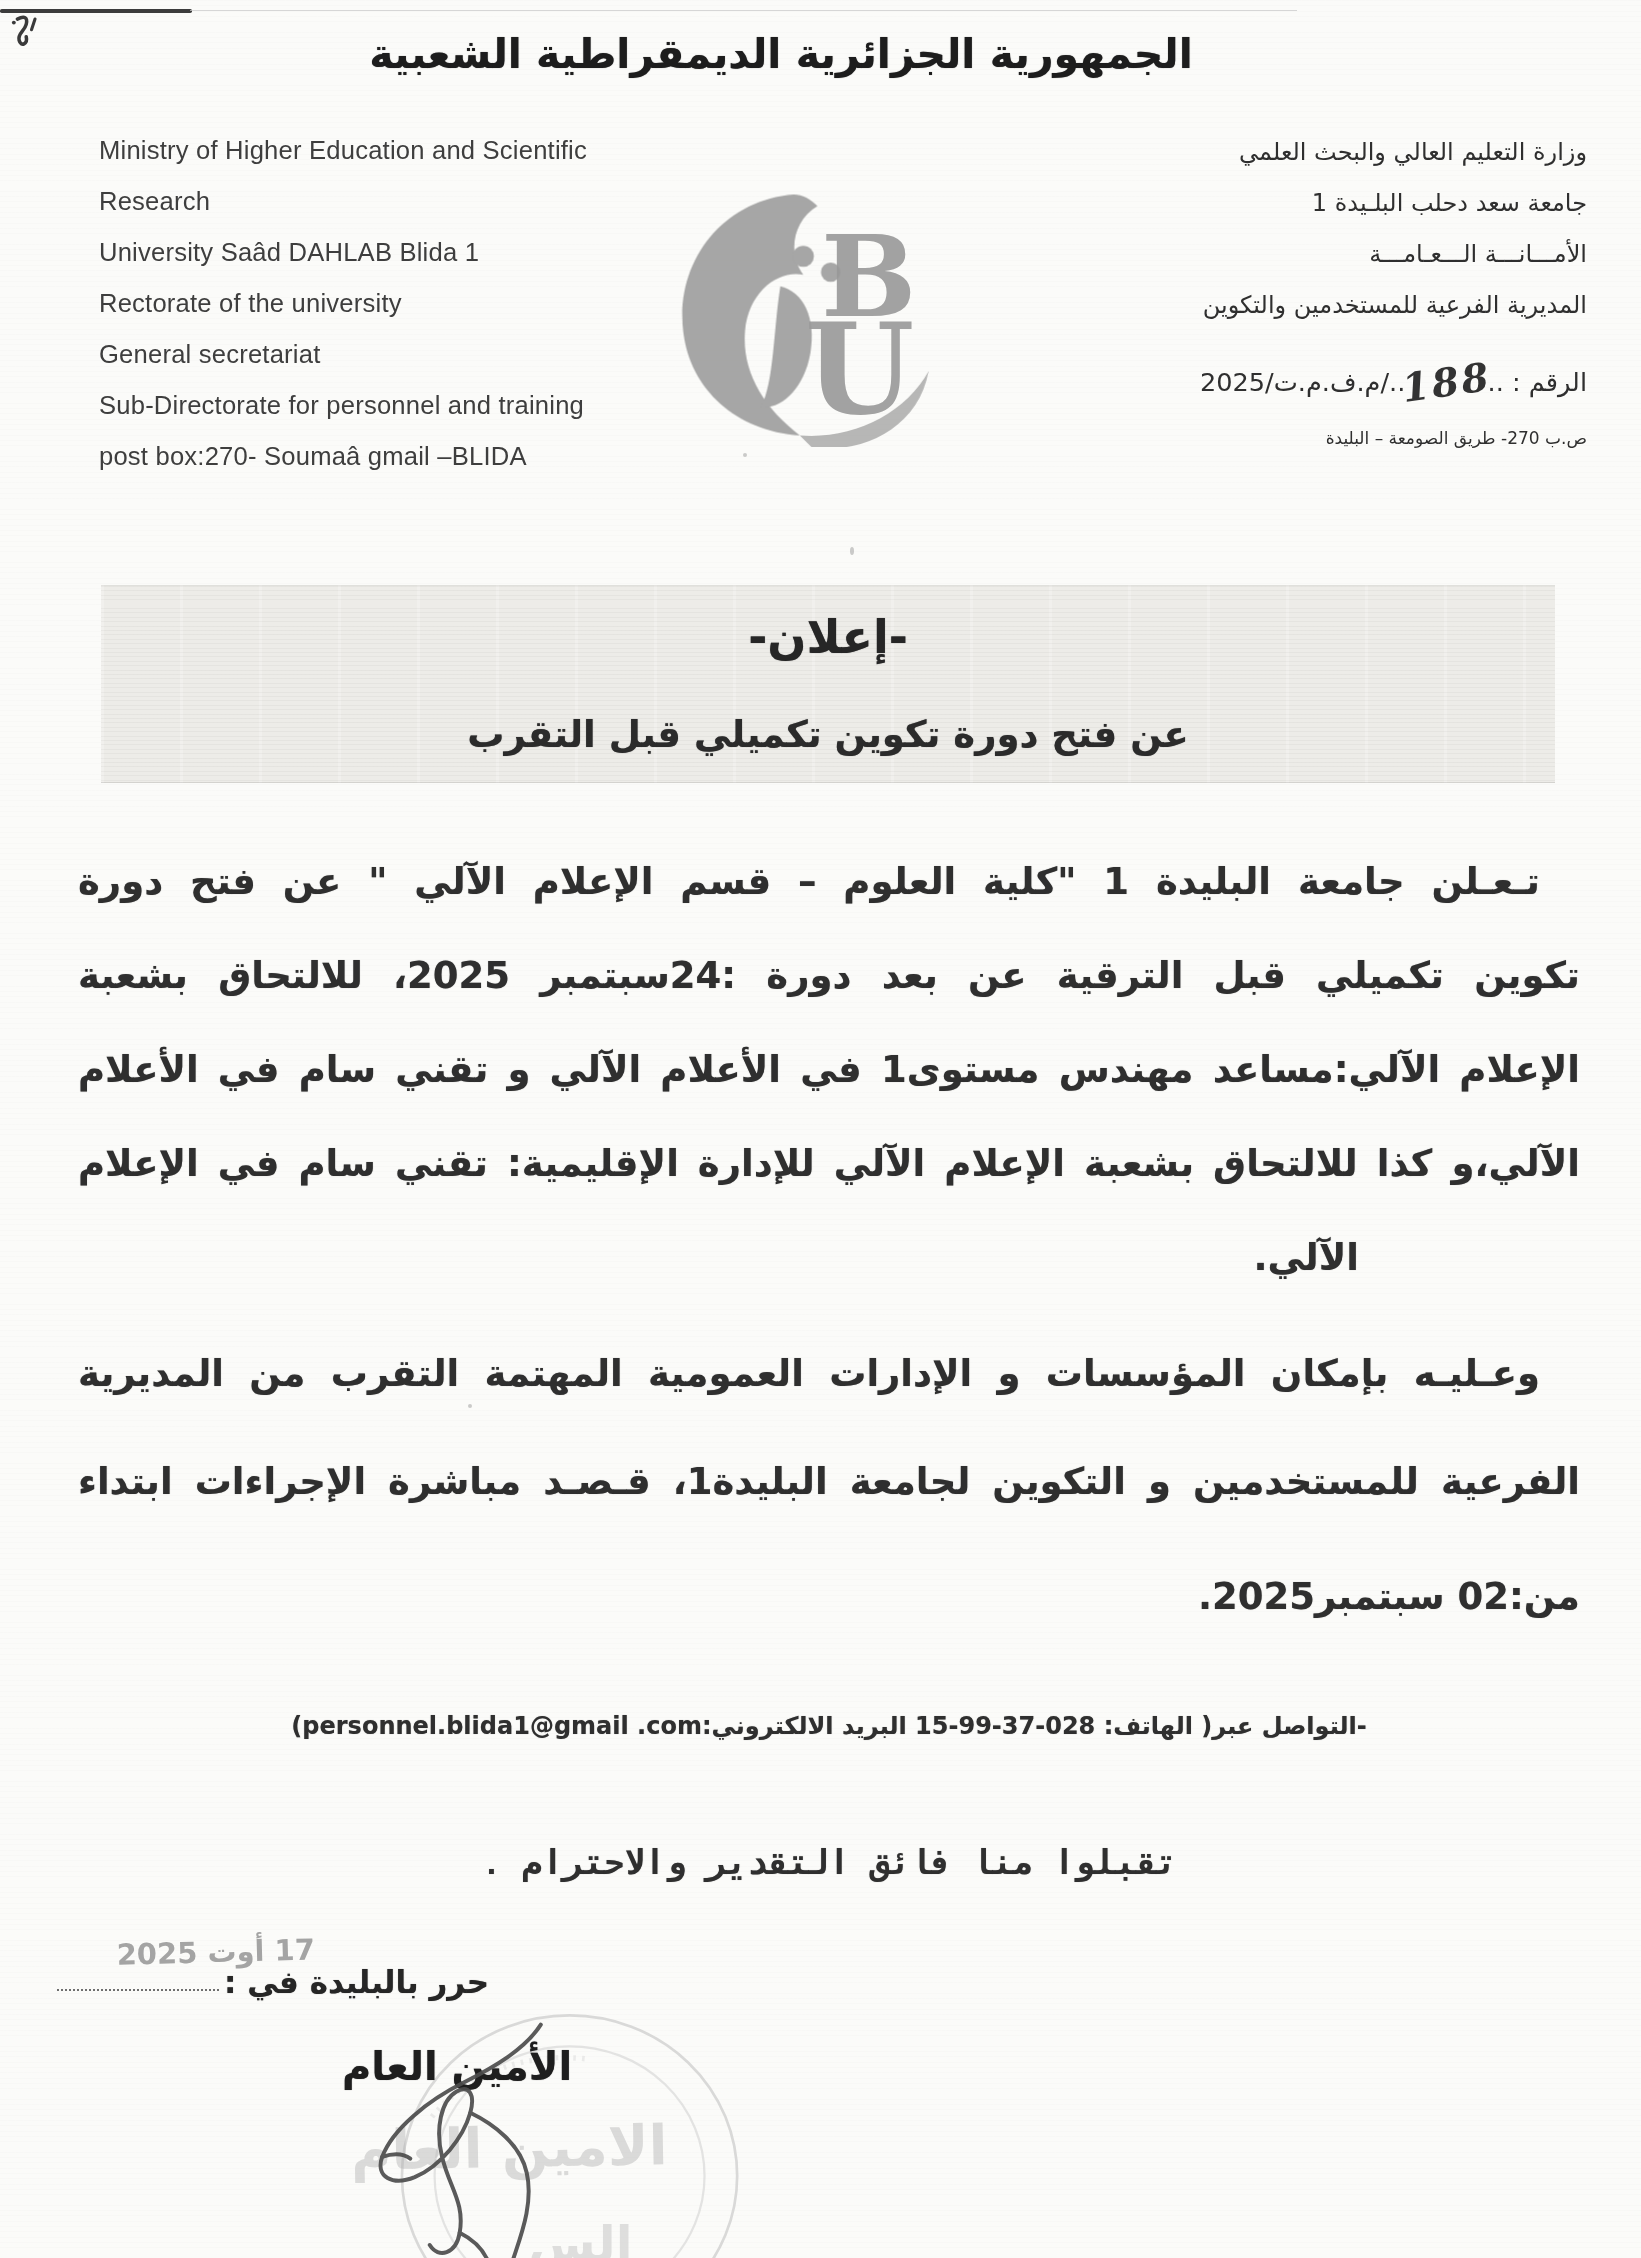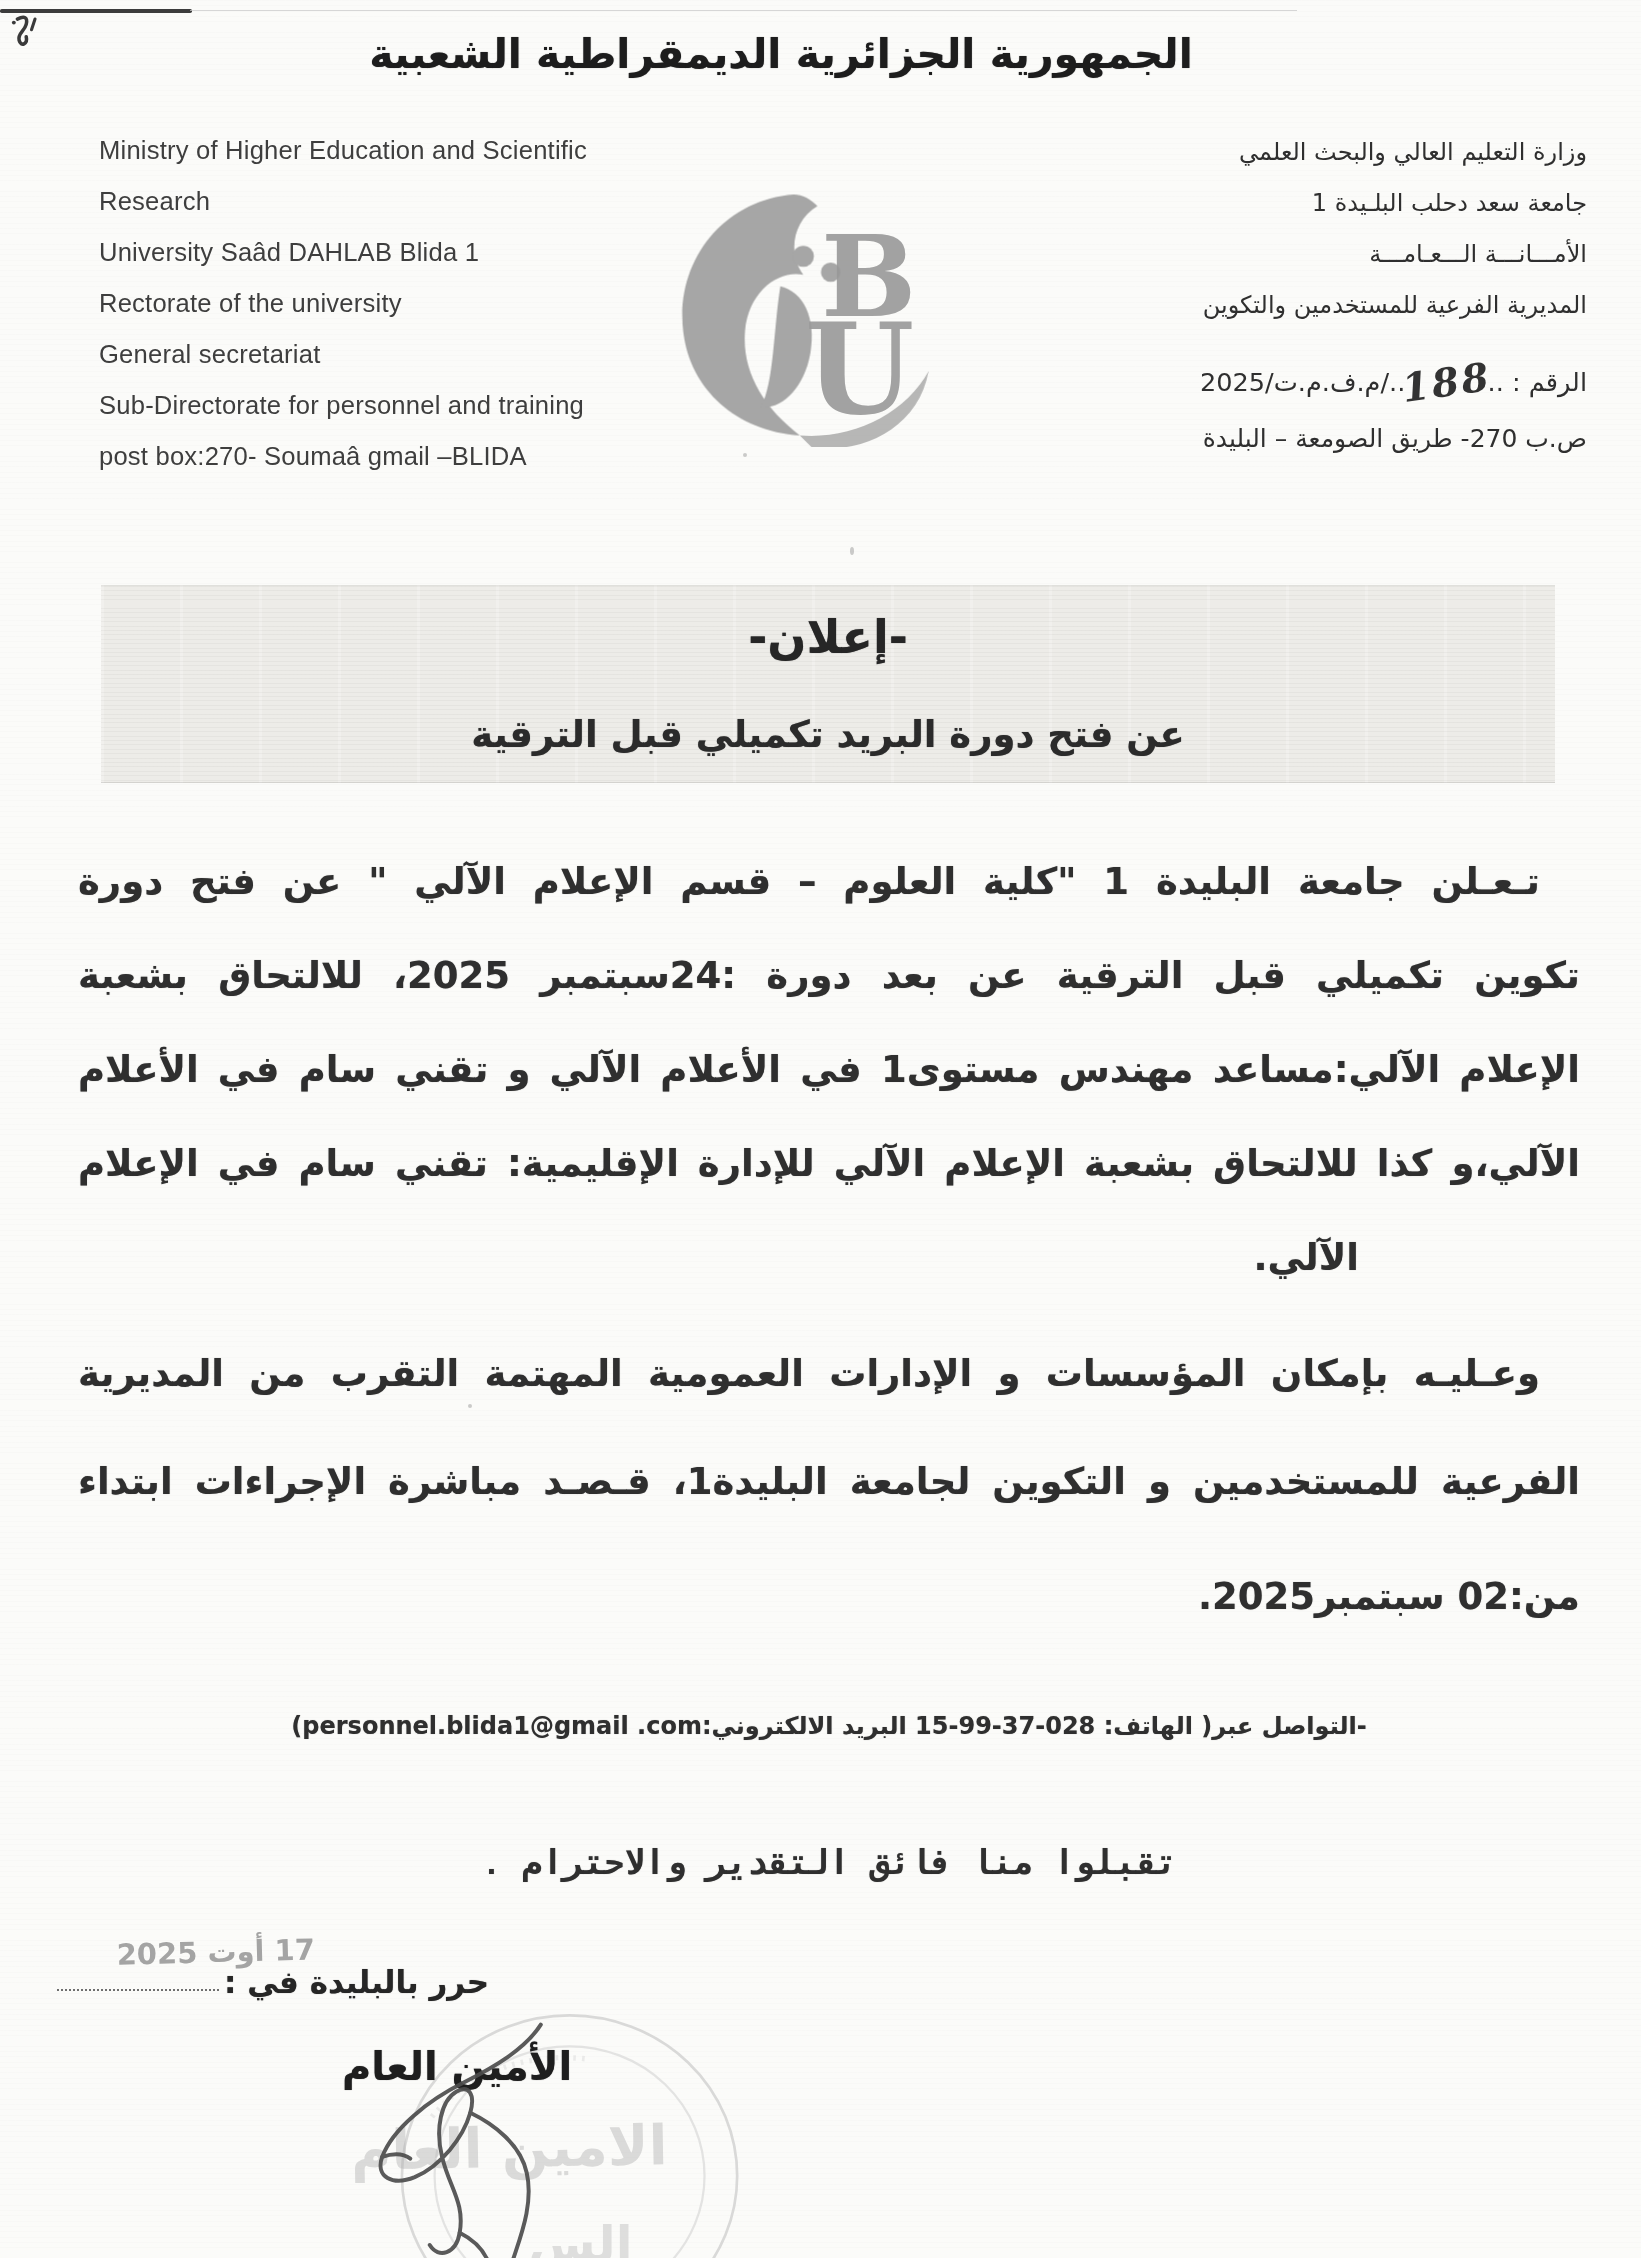--- a/index.html
+++ b/index.html
@@ -32,21 +32,21 @@
   .arabic-block {
     position:absolute; right:55px; top:127px; width:547px; direction:rtl;
     font-size:24px; color:#2f2f2f; line-height:51px; text-align:right;
   }
   .ref-line { margin-top:21px; font-size:25.6px; white-space:nowrap; }
   .hand-number {
     display:inline-block; font-family:"DejaVu Serif", serif; font-style:italic;
     font-size:39px; font-weight:bold; color:#333; transform:rotate(-8deg);
     position:relative; top:5.3px; letter-spacing:2.6px; margin:0 -3.5px;
   }
-  .address-line { margin-top:5.3px; font-size:25px; }
+  .address-line { margin-top:5.3px; font-size:17px; }
 
   .logo-wrap { position:absolute; left:648px; top:182px; width:300px; height:265px; }
 
   
   .announce-box {
     position:absolute; left:101px; top:585px; width:1454px; height:198px;
     background:#edece8;
     background-image:
       repeating-linear-gradient(180deg, rgba(90,90,90,0.055) 0 0.9px, transparent 0.9px 4.4px),
       repeating-linear-gradient(90deg, rgba(255,255,255,0.20) 0 2.6px, transparent 2.6px 79px);
@@ -147,21 +147,21 @@
       </g>
       <g fill="#989898" opacity="0.9" font-family="DejaVu Serif, serif" font-weight="bold">
         <text x="196" y="152" font-size="128">B</text>
         <text x="178" y="262" font-size="142">U</text>
       </g>
     </svg>
   </div>
 
   <div class="announce-box">
     <div class="announce-title">-إعلان-</div>
-    <div class="announce-subtitle">عن فتح دورة البريد تكميلي قبل الترقية</div>
+    <div class="announce-subtitle">عن فتح دورة تكوين تكميلي قبل التقرب</div>
   </div>
 
   <div class="body-block">
     <div class="bline just indent">تـعـلن جامعة البليدة 1 "كلية العلوم – قسم الإعلام الآلي " عن فتح دورة</div>
     <div class="bline just">تكوين تكميلي قبل الترقية عن بعد دورة :24سبتمبر 2025، للالتحاق بشعبة</div>
     <div class="bline just">الإعلام الآلي:مساعد مهندس مستوى1 في الأعلام الآلي و تقني سام في الأعلام</div>
     <div class="bline just">الآلي،و كذا للالتحاق بشعبة الإعلام الآلي للإدارة الإقليمية: تقني سام في الإعلام</div>
     <div class="bline endline">الآلي.</div>
     <div class="p2">
       <div class="bline just indent">وعـليـه بإمكان المؤسسات و الإدارات العمومية المهتمة التقرب من المديرية</div>

